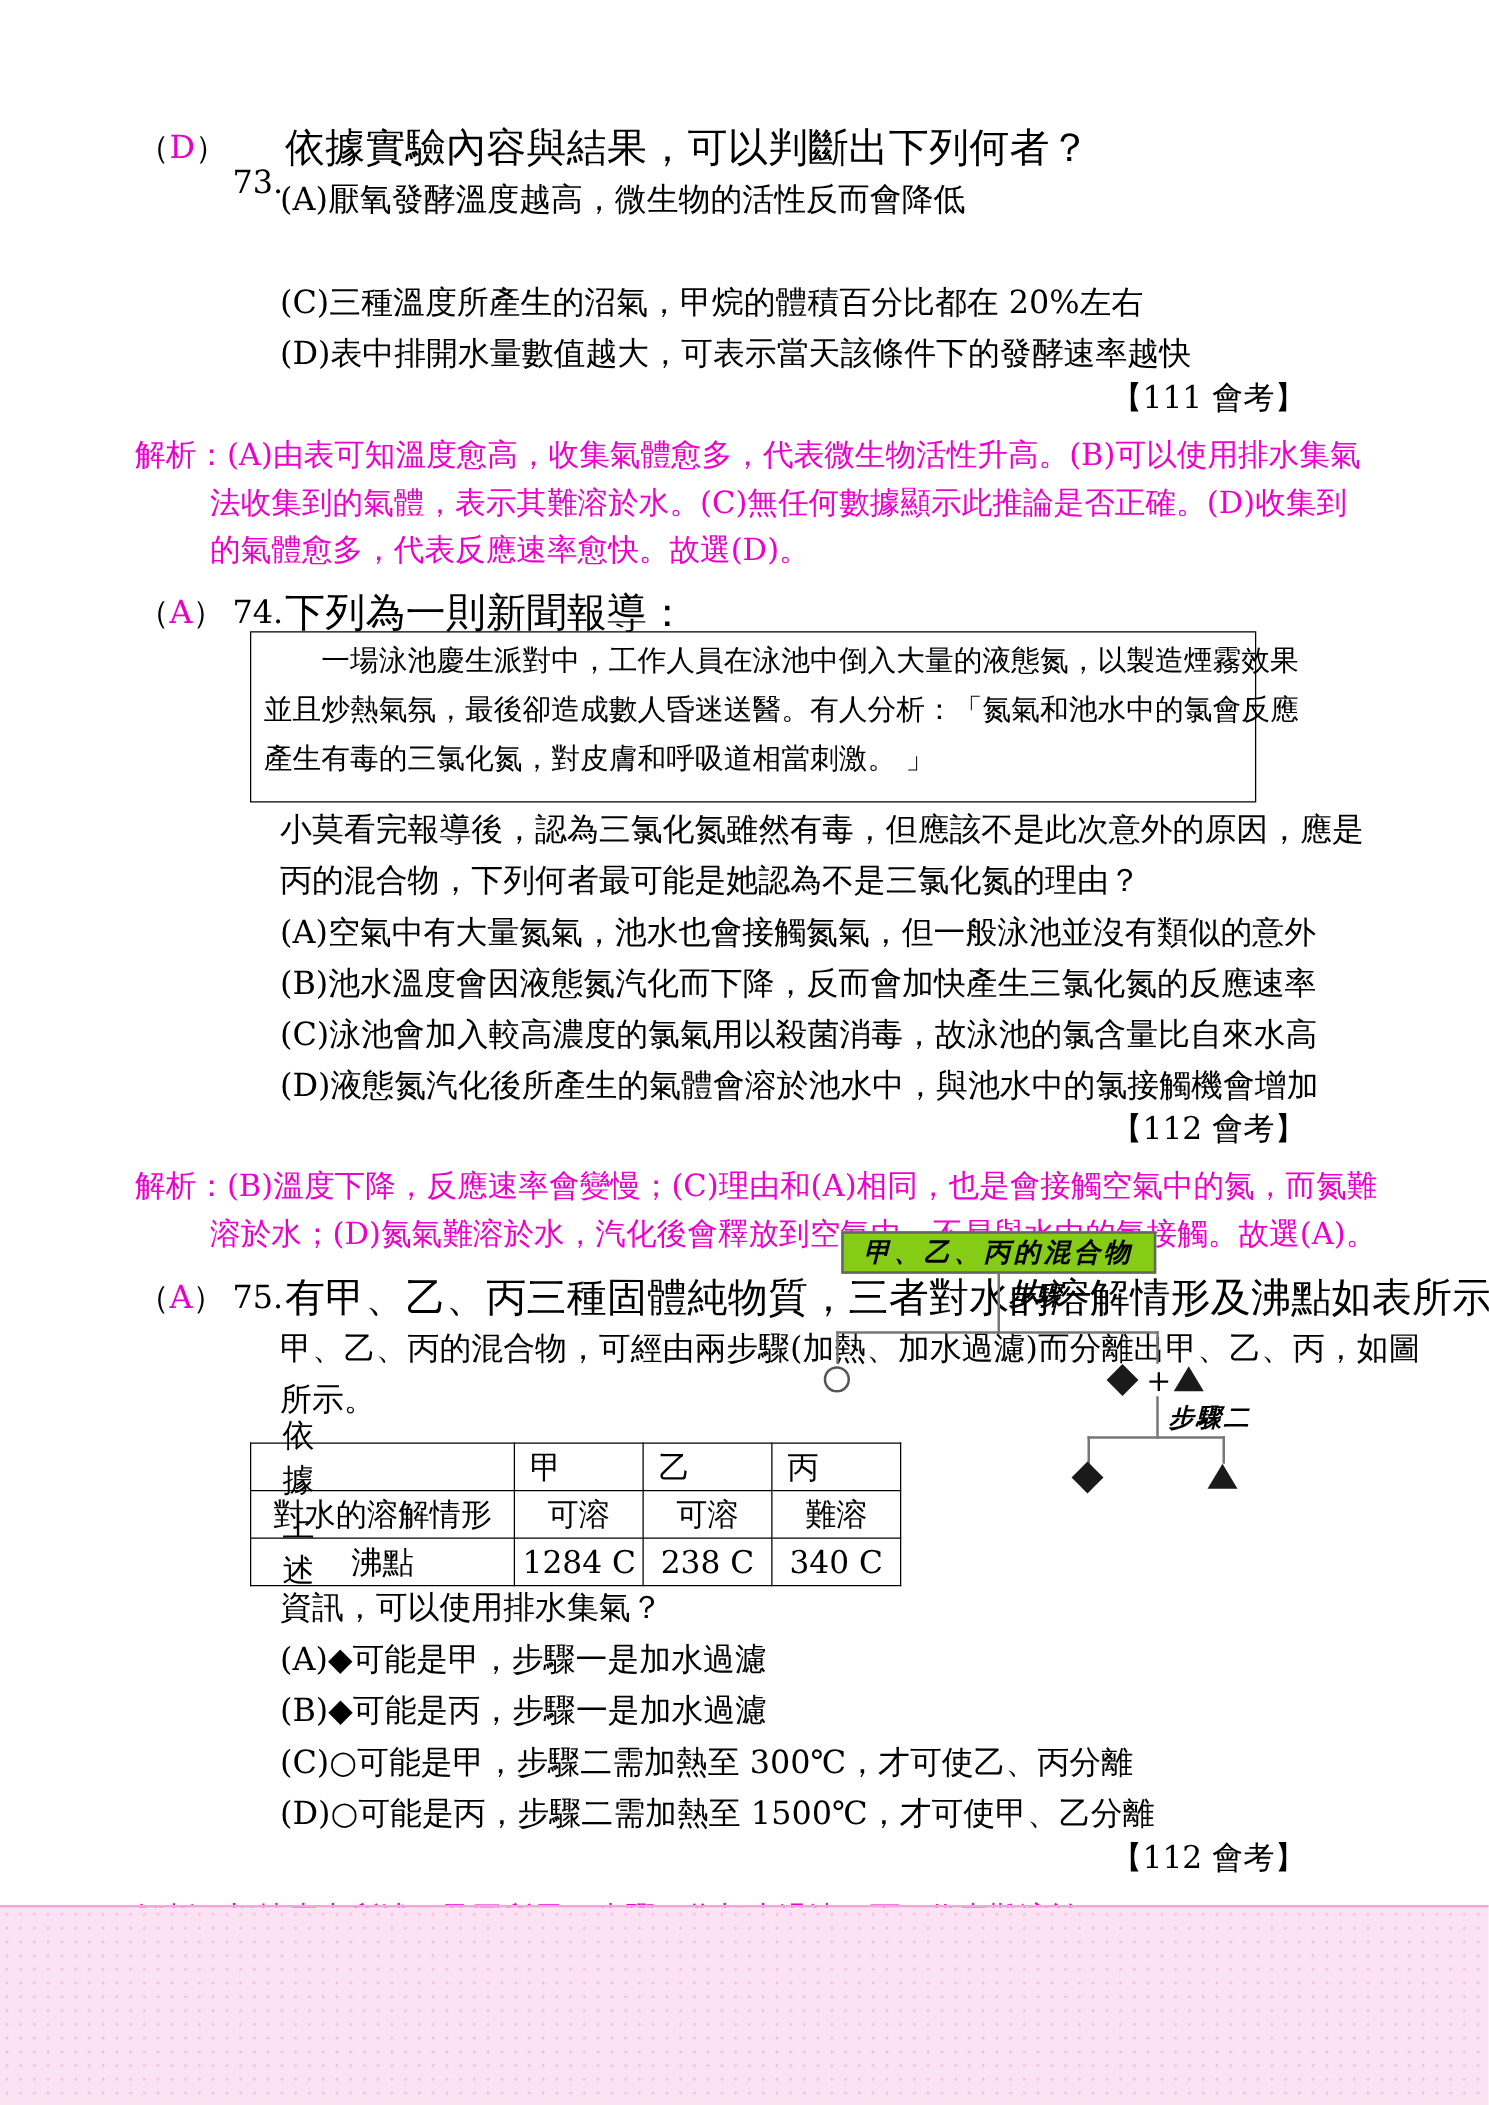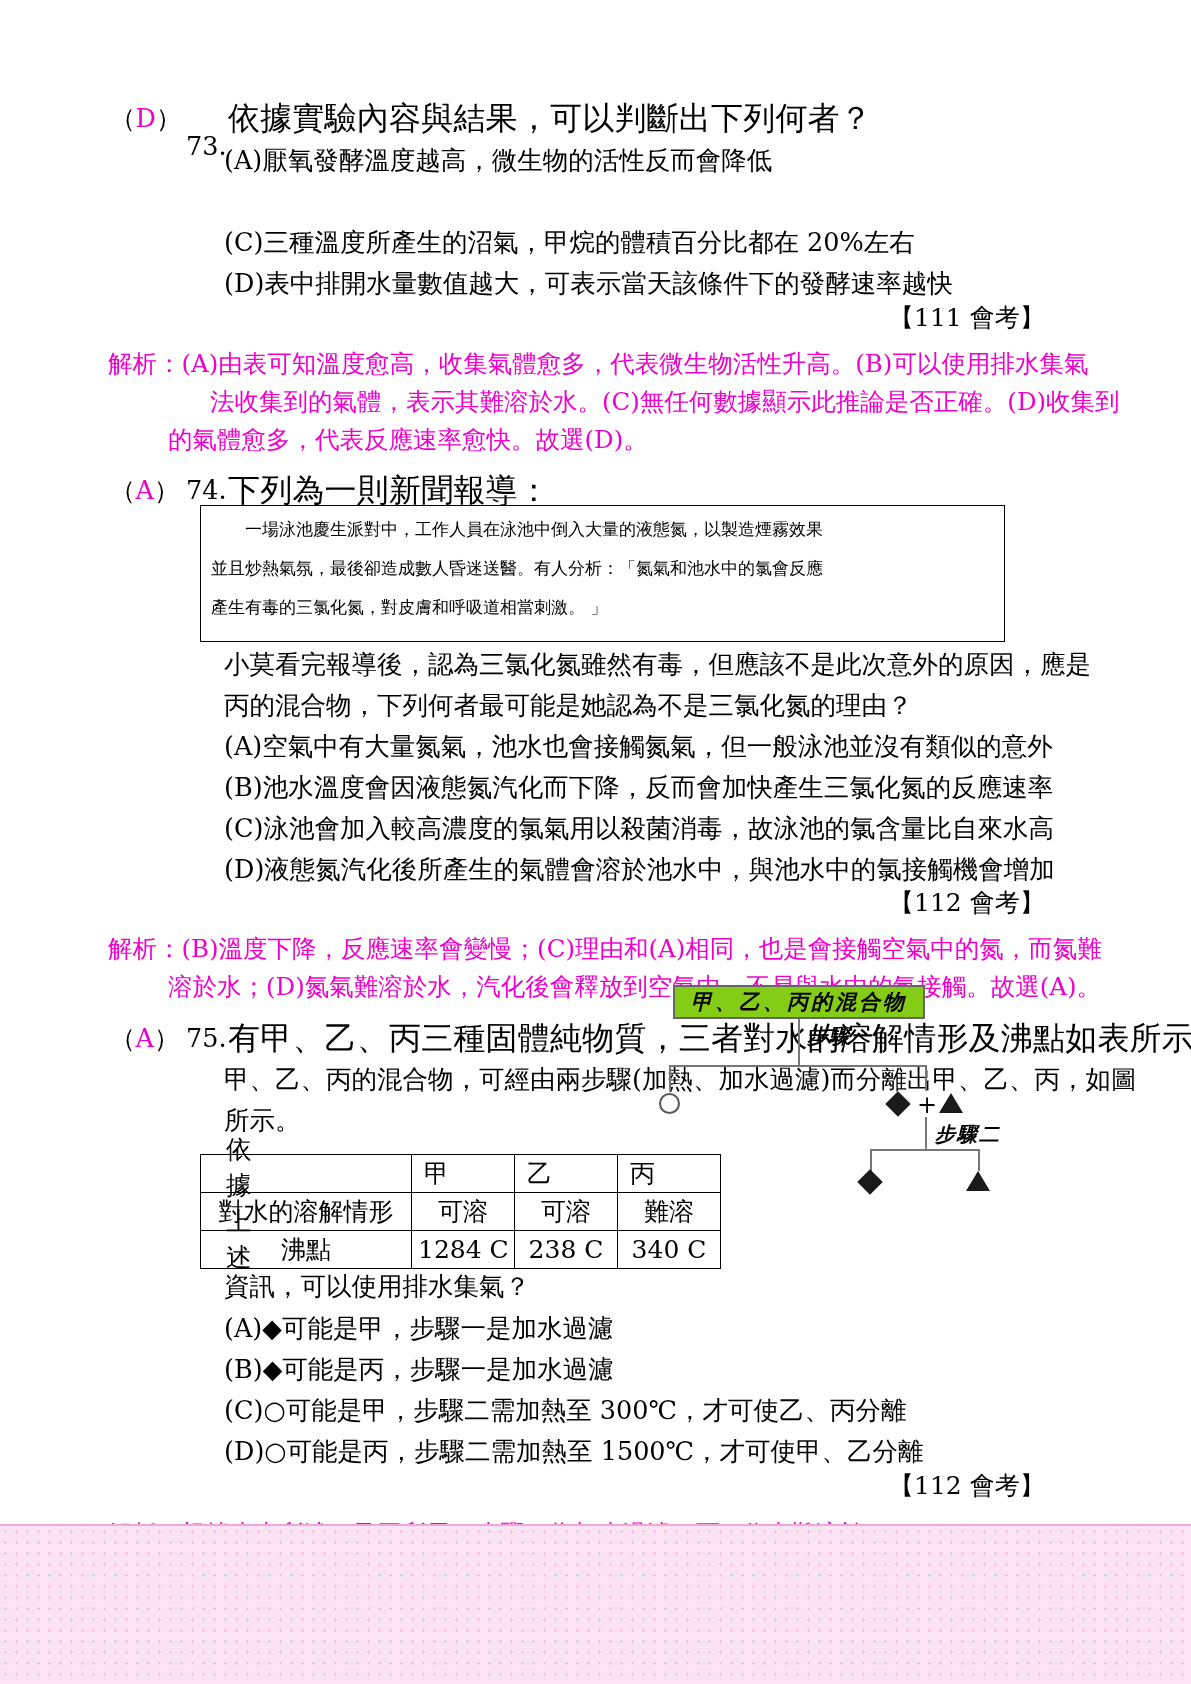--- a/index.html
+++ b/index.html
@@ -69,21 +69,21 @@
   }
 
   
   .newsbox {
     position: absolute;
     border: 1.5px solid #000;
     box-sizing: border-box;
     padding: 4px 8px 6px 10px;
   }
   .newsbox .nline {
-    font-size: 17px;
+    font-size: 23px;
     line-height: 39px;
     white-space: nowrap;
   }
 
   
   .dtable {
     position: absolute;
     border-collapse: collapse;
     table-layout: fixed;
   }
@@ -205,21 +205,21 @@
   <div class="qnum" style="left:186px; top:98px;margin-top:28px;">73.</div>
   <div class="qline" style="position:absolute; left:228px; top:98px;">依據實驗內容與結果，可以判斷出下列何者？</div>
 
   <div class="opt" style="left:224px; top:140px;">(A)厭氧發酵溫度越高，微生物的活性反而會降低</div>
   <div class="opt" style="left:224px; top:222px;">(C)三種溫度所產生的沼氣，甲烷的體積百分比都在 20%左右</div>
   <div class="opt" style="left:224px; top:263px;">(D)表中排開水量數值越大，可表示當天該條件下的發酵速率越快</div>
 
   <div class="srcmark" style="left:889px; top:300px;">【111 會考】</div>
 
   <div class="expl" style="left:108px; top:345px;"><span>解析：</span><span>(A)由表可知溫度愈高，收集氣體愈多，代表微生物活性升高。(B)可以使用排水集氣</span></div>
-  <div class="expl" style="left:168px; top:383px;margin-left:42px;">法收集到的氣體，表示其難溶於水。(C)無任何數據顯示此推論是否正確。(D)收集到</div>
+  <div class="expl" style="left:168px; top:383px;">法收集到的氣體，表示其難溶於水。(C)無任何數據顯示此推論是否正確。(D)收集到</div>
   <div class="expl" style="left:168px; top:421px;">的氣體愈多，代表反應速率愈快。故選(D)。</div>
 
   <div class="ansmark" style="left:110px; top:470px;">
     <span class="paren">（</span><span class="letter">A</span><span class="paren">）</span>
   </div>
   <div class="qnum" style="left:186px; top:470px;">74.</div>
   <div class="qline" style="position:absolute; left:228px; top:470px;">下列為一則新聞報導：</div>
 
   <div class="newsbox" style="left:200px; top:505px; width:805px; height:137px;">
     <div class="nline">　　一場泳池慶生派對中，工作人員在泳池中倒入大量的液態氮，以製造煙霧效果</div>

